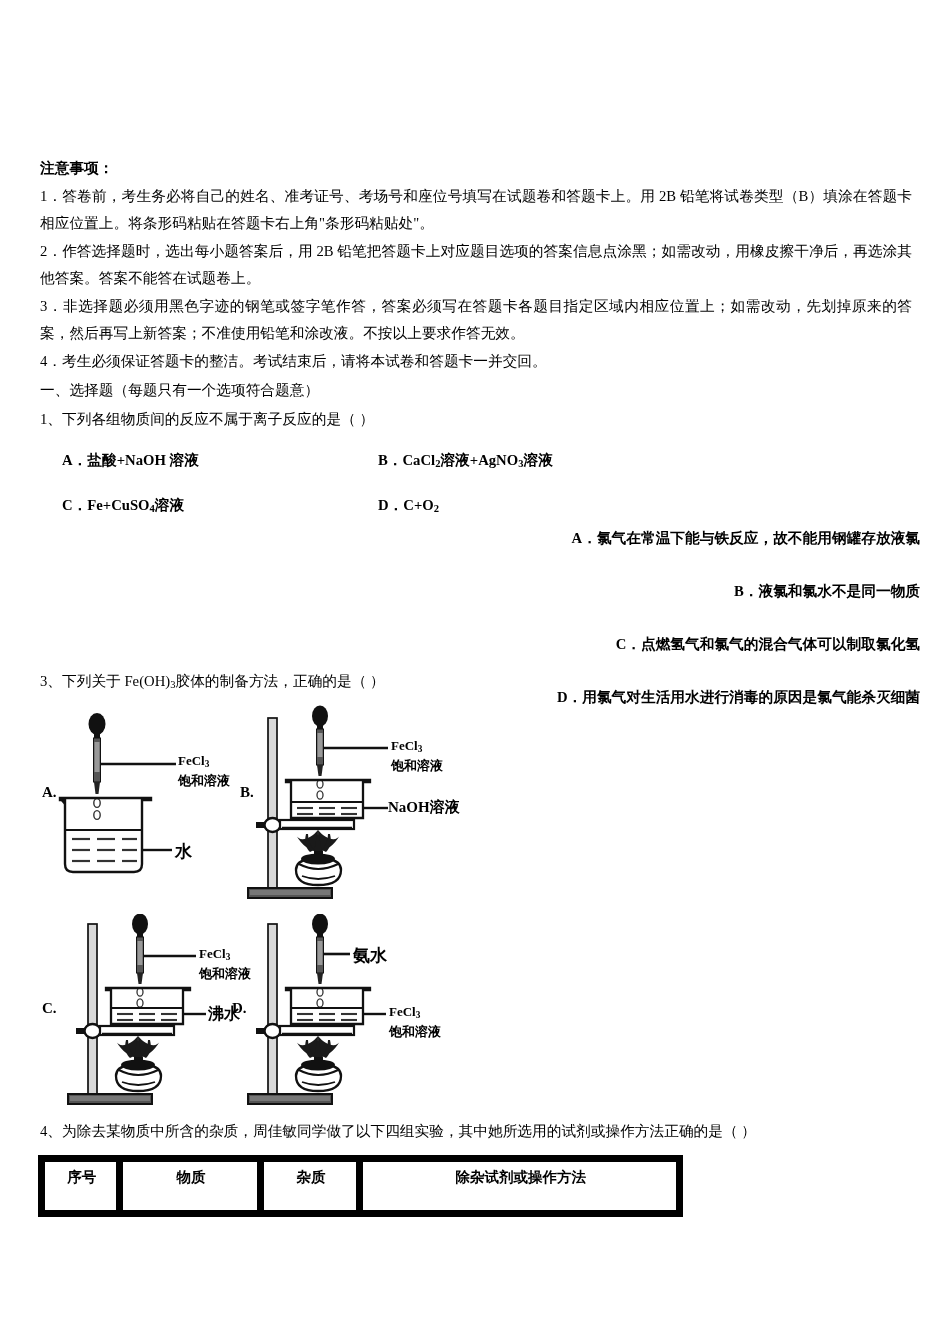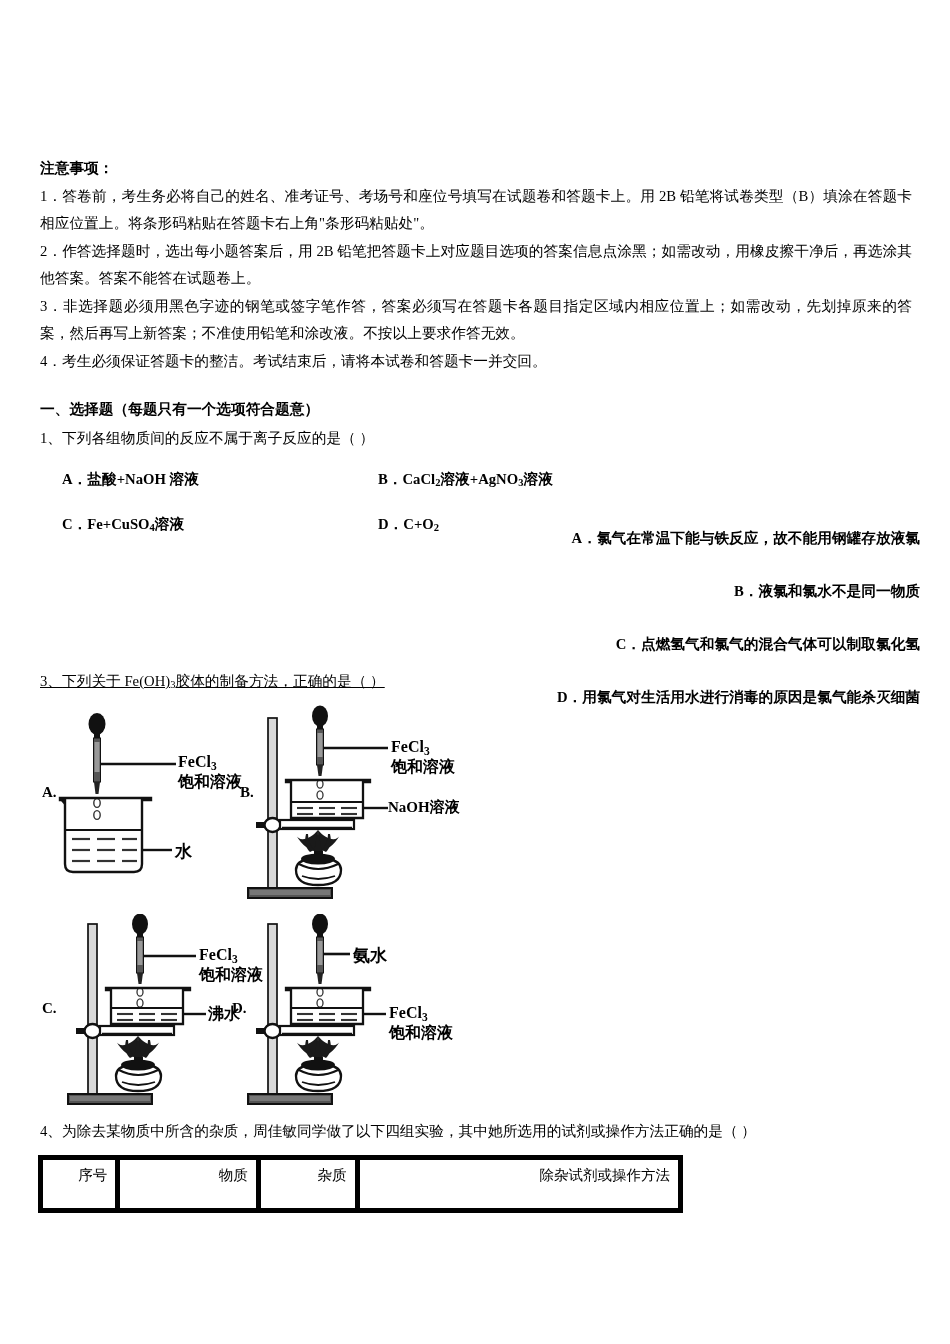--- a/index.html
+++ b/index.html
@@ -48,21 +48,21 @@
 
   .section-block {
     position: absolute;
     left: 40px;
     top: 376px;
     width: 880px;
     font-size: 14.7px;
     line-height: 29px;
   }
   .q-stem { font-weight: normal; }
-  .sect-head { font-weight: bold; margin-top: 19px; }
+  .sect-head { font-weight: normal; }
 
   .opt-row {
     position: relative;
     height: 35px;
     font-weight: bold;
     font-size: 14.7px;
   }
   .opt-a { position: absolute; left: 22px; top: 0; }
   .opt-b { position: absolute; left: 338px; top: 0; }
   sub { font-size: 0.72em; vertical-align: -0.22em; }
@@ -80,41 +80,40 @@
     margin-top: 24px;
     padding-left: 22px;
     text-align: right;
   }
   .q3-block {
     position: absolute;
     left: 40px;
     top: 672px;
     width: 880px;
     font-size: 14.7px;
-    text-decoration: underline;
   }
 
   
   .figure-area {
     position: absolute;
     left: 38px;
     top: 706px;
     width: 480px;
     height: 410px;
   }
   .fig-cell { position: absolute; }
   .fig-label {
     position: absolute;
     font-size: 15px;
     font-weight: bold;
     font-family: "Liberation Serif", "DejaVu Serif", serif;
   }
   .fig-cap {
     position: absolute;
-    font-size: 16px;
+    font-size: 13px;
     font-weight: bold;
     white-space: nowrap;
     font-family: "Liberation Serif", "DejaVu Serif", serif;
   }
   .fig-cap.cn { font-family: "Liberation Sans", "DejaVu Sans", sans-serif; }
 
   
   .q4-block {
     position: absolute;
     left: 40px;
@@ -126,23 +125,23 @@
     position: absolute;
     left: 38px;
     top: 1155px;
     width: 645px;
     border-collapse: collapse;
     border: 2px solid #1a1a1a;
     font-size: 14.5px;
     font-family: "Liberation Sans", "DejaVu Sans", sans-serif;
   }
   table.dataTable th {
-    border: 5px solid #000000;
-    text-align: right;
-    font-weight: normal;
+    border: 7px solid #000000;
+    text-align: center;
+    font-weight: bold;
     padding: 6px 8px 6px 10px;
     height: 36px;
     vertical-align: top;
   }
   .col-idx  { width: 62px; }
   .col-sub  { width: 138px; }
   .col-imp  { width: 88px; }
   .col-op   { width: 357px; }
 </style>
 </head>

